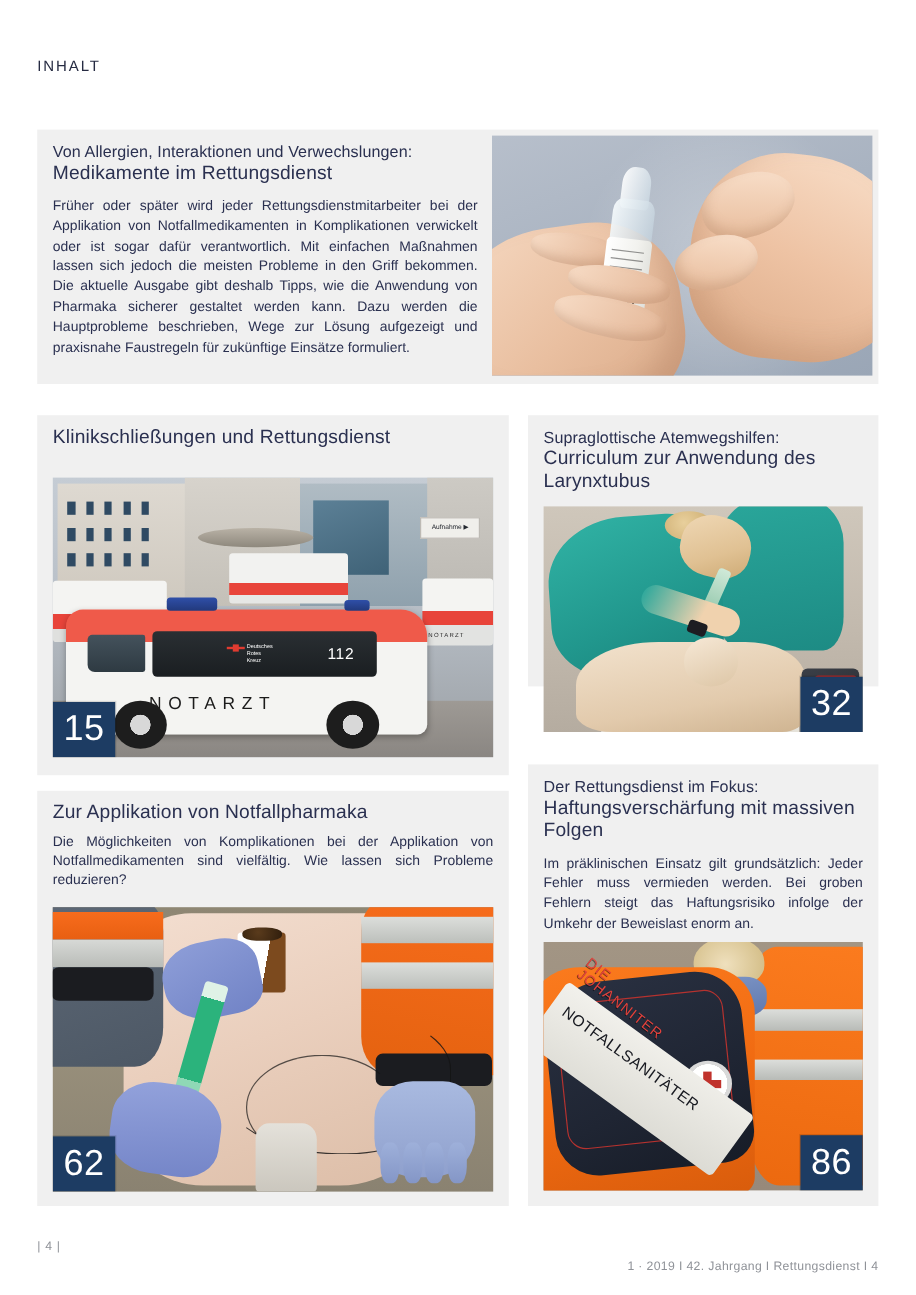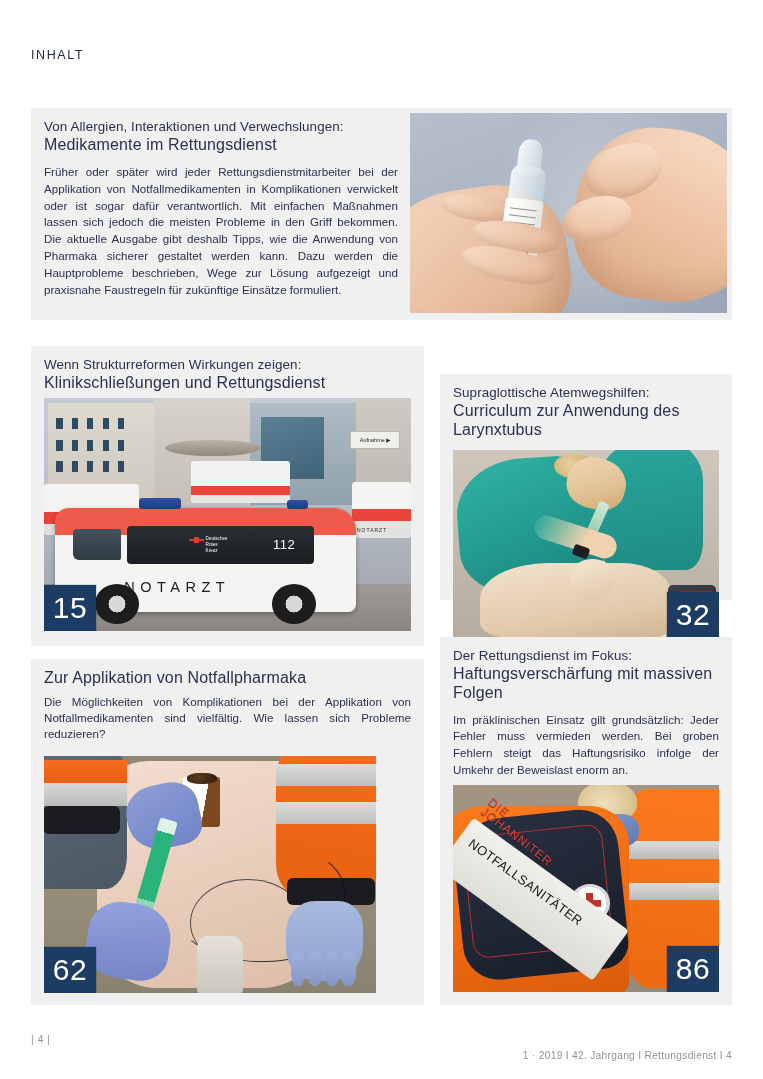--- a/index.html
+++ b/index.html
@@ -555,21 +555,20 @@
       <div class="finger-l1"></div>
       <div class="hand-right"></div>
       <div class="finger-r1"></div>
       <div class="finger-r2"></div>
     </div>
   </div>
 </div>
 
 <div class="block" style="left:31px; top:346px; width:393px; height:300px;">
   <div class="block-inner" style="padding-bottom:0;">
-    <p class="kicker">Wenn Strukturreformen Wirkungen zeigen:</p>
     <h2 class="headline">Klinikschließungen und Rettungsdienst</h2>
   </div>
   <div class="photo ph-ambulance" style="position:absolute; left:13px; top:52px; width:367px; height:233px;">
     <div class="bld-a">
       <div class="win" style="left:8%;  top:16%"></div>
       <div class="win" style="left:22%; top:16%"></div>
       <div class="win" style="left:36%; top:16%"></div>
       <div class="win" style="left:50%; top:16%"></div>
       <div class="win" style="left:64%; top:16%"></div>
       <div class="win" style="left:8%;  top:38%"></div>
@@ -606,21 +605,21 @@
         <div class="num112">112</div>
       </div>
       <div class="notarzt">NOTARZT</div>
     </div>
     <div class="wheel w1"></div>
     <div class="wheel w2"></div>
     <div class="badge badge-bl">15</div>
   </div>
 </div>
 
-<div class="block" style="left:440px; top:346px; width:292px; height:226px;margin-top:28px;">
+<div class="block" style="left:440px; top:346px; width:292px; height:226px;">
   <div class="block-inner" style="padding-bottom:0;">
     <p class="kicker">Supraglottische Atemwegshilfen:</p>
     <h2 class="headline">Curriculum zur Anwendung des Larynxtubus</h2>
   </div>
   <div class="photo ph-larynx" style="position:absolute; left:13px; top:76px; width:266px; height:188px;">
     <div class="nurse-back"></div>
     <div class="nurse-main"></div>
     <div class="bun"></div>
     <div class="head"></div>
     <div class="tube"></div>
@@ -633,21 +632,21 @@
     <div class="bag-red"></div>
     <div class="badge badge-br">32</div>
   </div>
 </div>
 
 <div class="block" style="left:31px; top:659px; width:393px; height:346px;">
   <div class="block-inner" style="padding-bottom:0;">
     <h2 class="headline">Zur Applikation von Notfallpharmaka</h2>
     <p class="body-text compact">Die Möglichkeiten von Komplikationen bei der Applikation von Notfallmedikamenten sind vielfältig. Wie lassen sich Probleme reduzieren?</p>
   </div>
-  <div class="photo ph-pharma" style="position:absolute; left:13px; top:97px; width:332px; height:237px;">
+  <div class="photo ph-pharma" style="position:absolute; left:13px; top:97px; width:367px; height:237px;">
     <div class="torso"></div>
     <div class="nipple"></div>
     <div class="jacket-l">
       <div class="hv1"></div>
         <div class="hv2"></div>
         <div class="cuff"></div>
     </div>
     <div class="jacket-r">
       <div class="hv1"></div>
         <div class="hv2"></div>

